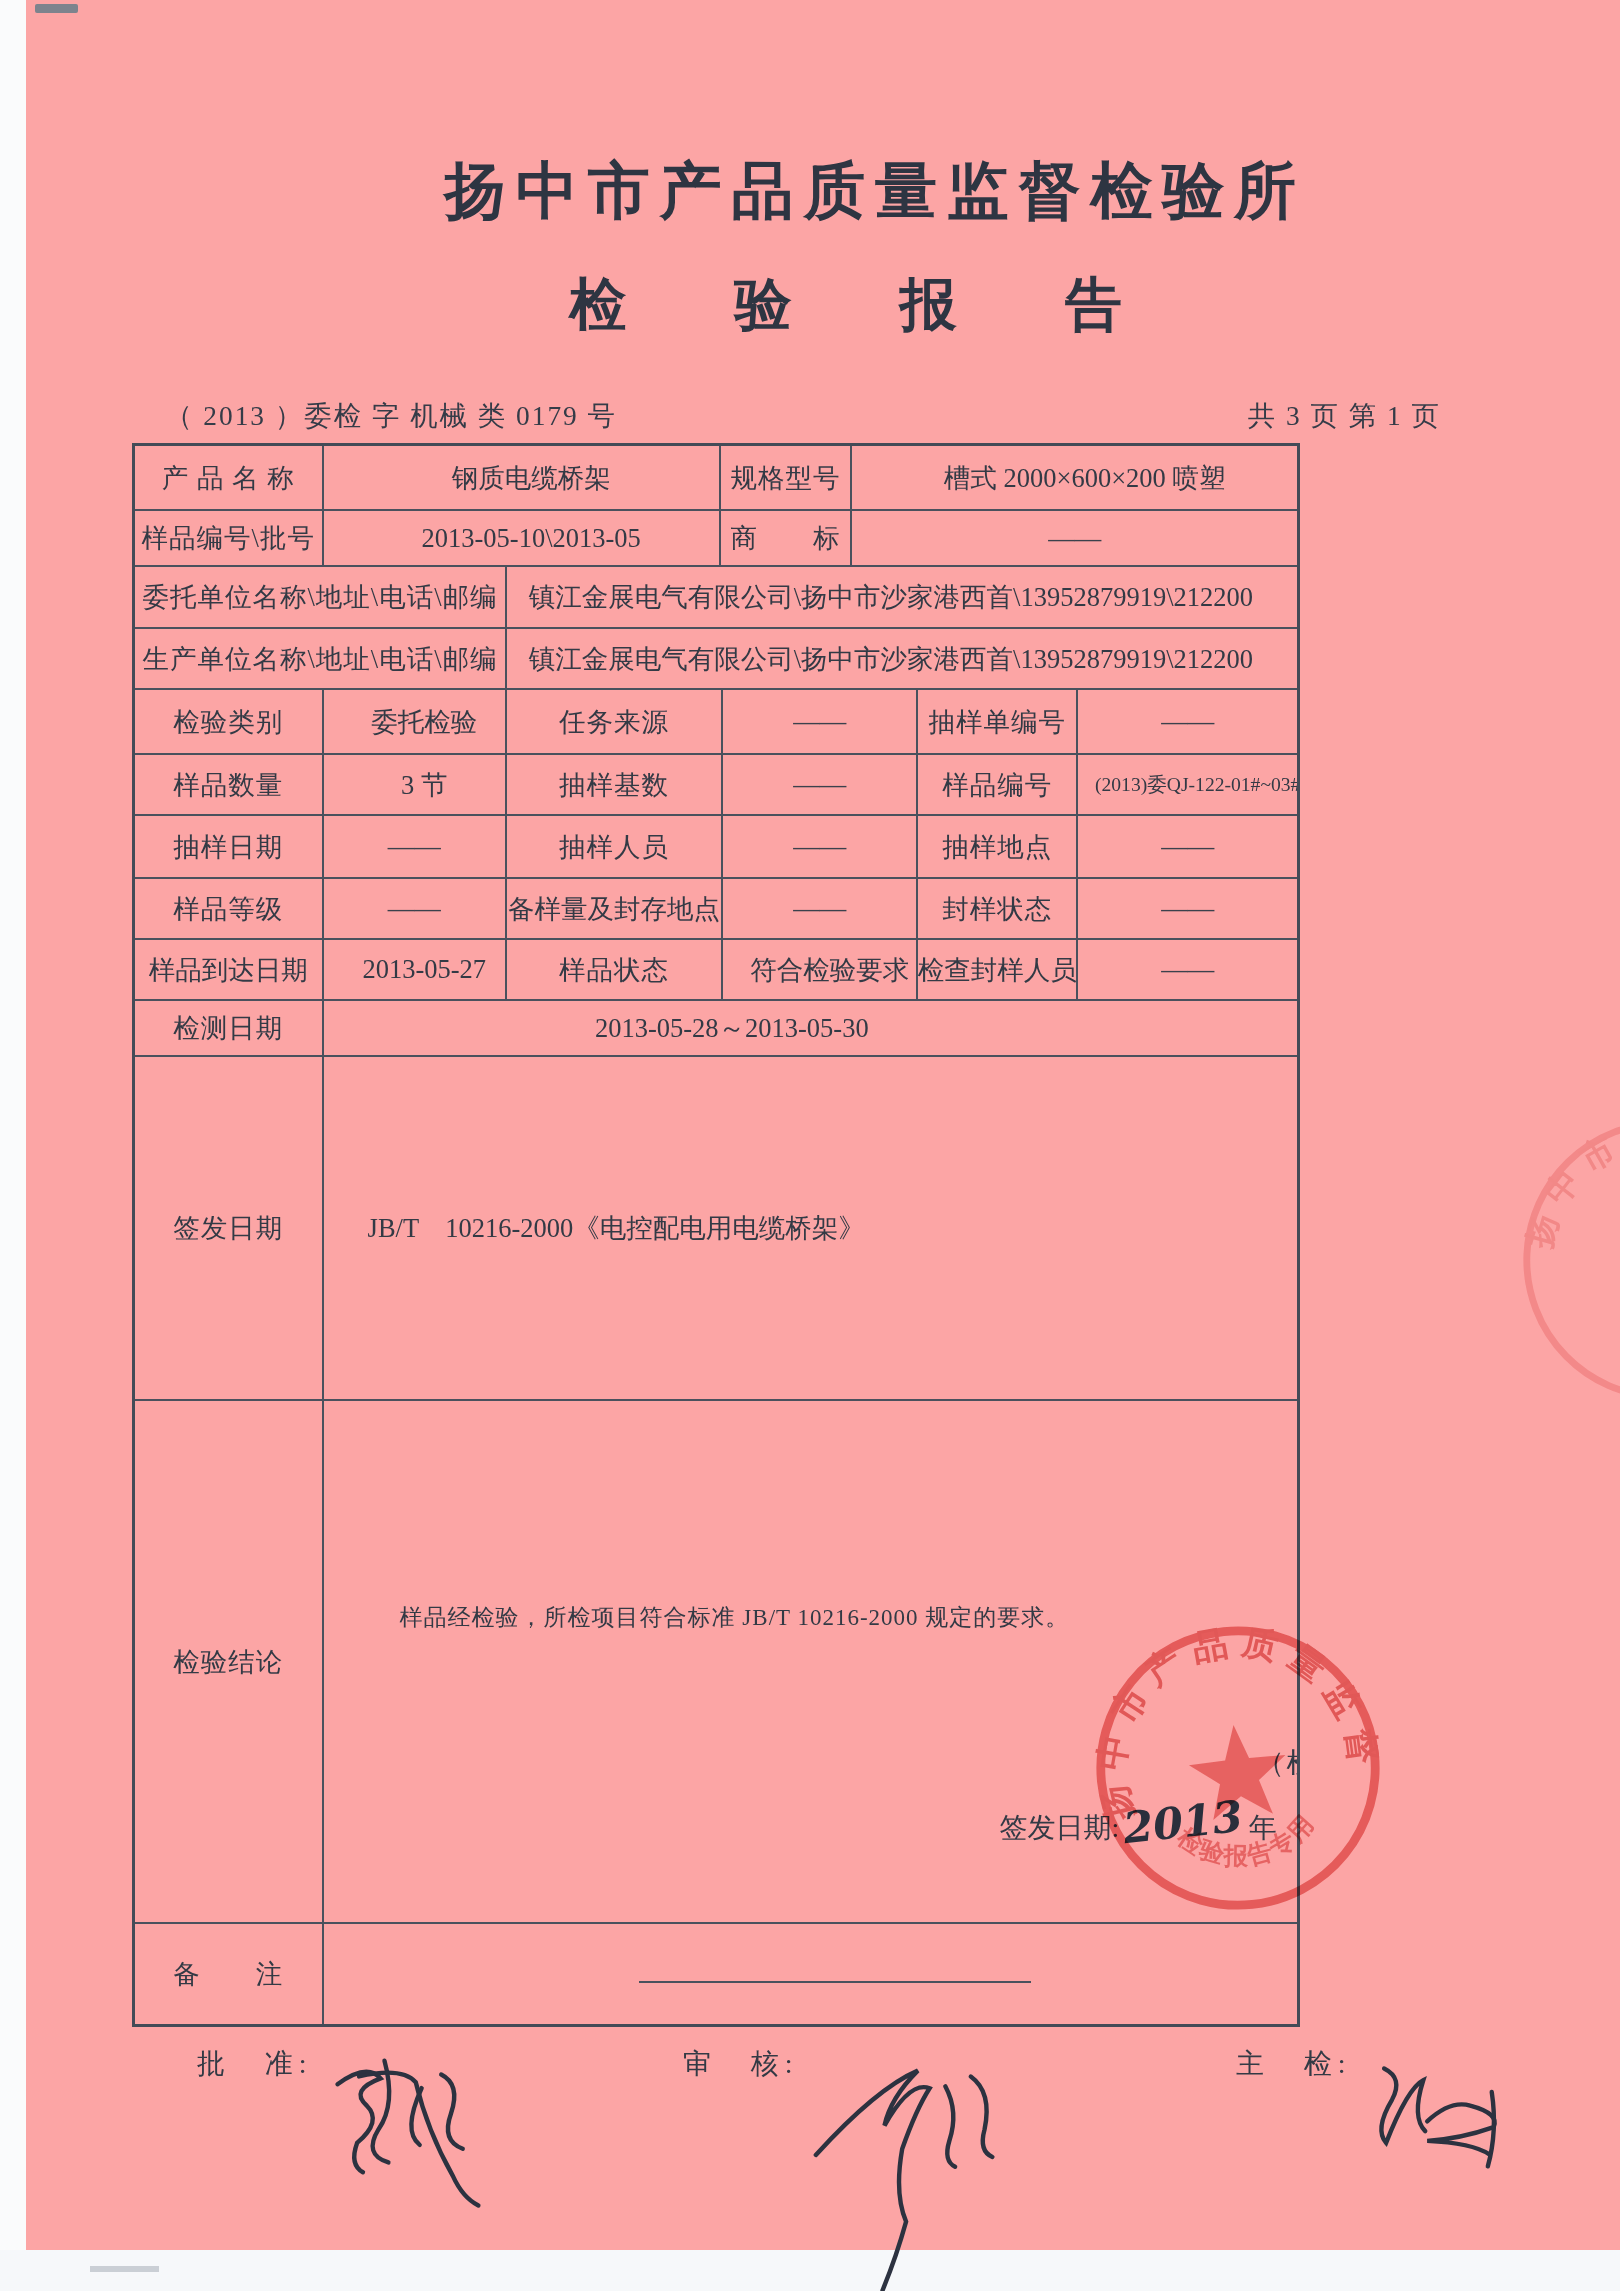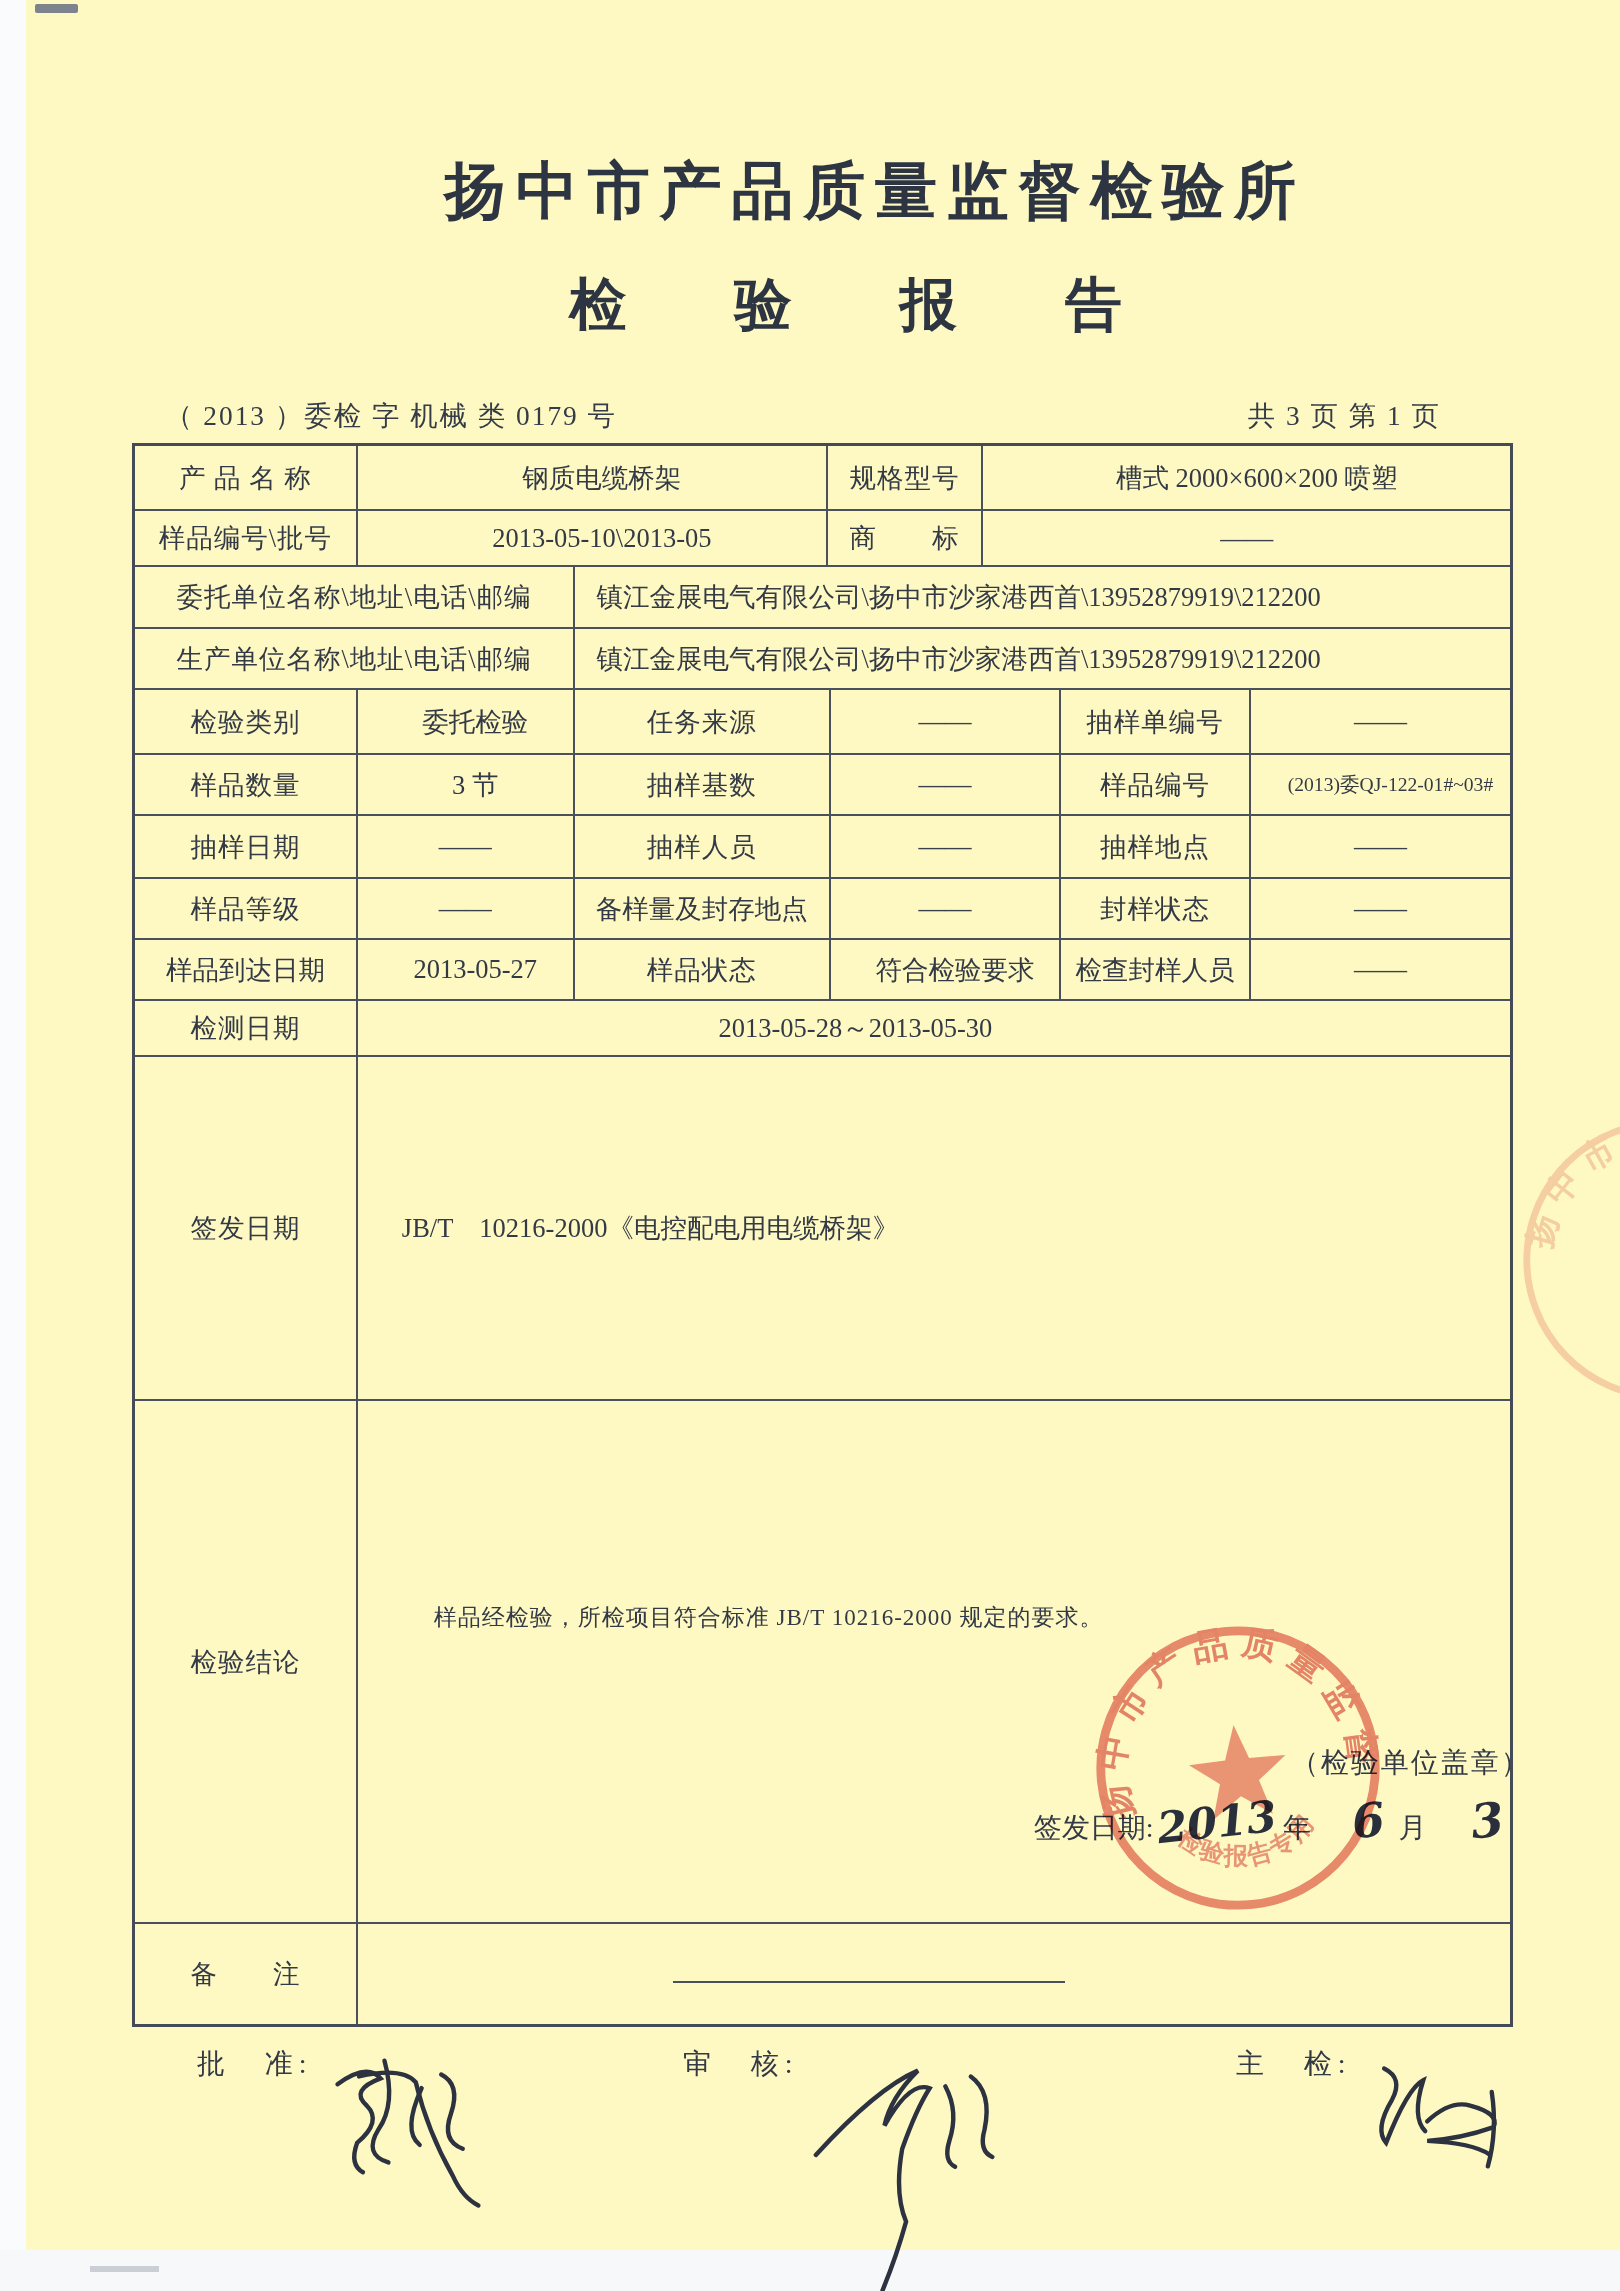--- a/index.html
+++ b/index.html
@@ -1,20 +1,20 @@
 <!DOCTYPE html>
 <html><head>
 <meta charset="utf-8">
 <style>
   html,body{margin:0;padding:0;}
   body{background:#d8dbe0;}
   .page{
     position:relative;
     width:1620px;height:2292px;
-    background:#fef9c3;
+    background:#fca5a5;
     overflow:hidden;
     font-family:"Liberation Serif","DejaVu Serif",serif;
     color:#333a45;
   }
   .edge-left{position:absolute;left:0;top:0;width:25.5px;height:2292px;background:#fafbfc;}
   .edge-bottom{position:absolute;left:0;top:2250px;width:1620px;height:41px;background:#f6f8fa;}
   .speck-topleft{position:absolute;left:35px;top:3.9px;width:43px;height:8.8px;background:#7d838d;border-radius:2px;}
   .speck-bottomleft{position:absolute;left:90px;top:2266px;width:69px;height:5.9px;background:#aeb4bd;opacity:.6;}
 
   .org-title{
@@ -27,21 +27,21 @@
     text-align:center;transform:translateX(59px);
     font-size:57px;font-weight:700;letter-spacing:47px;margin:0;color:#2e3542;
   }
   .refline{
     position:absolute;left:165px;top:398px;width:1276px;
     display:flex;justify-content:space-between;
     font-size:27.4px;letter-spacing:2px;color:#353c48;
   }
 
   .tbl{
-    position:absolute;left:132px;top:443px;width:1381px;
+    position:absolute;left:132px;top:443px;width:1168px;
     border:3.9px solid #444b57;box-sizing:border-box;
     font-size:26.5px;
   }
   .tr{display:flex;box-sizing:border-box;}
   .tr + .tr{border-top:2px solid #4a515d;}
   .td{
     box-sizing:border-box;display:flex;align-items:center;
     overflow:hidden;white-space:nowrap;
   }
   .td + .td{border-left:2px solid #4a515d;}

